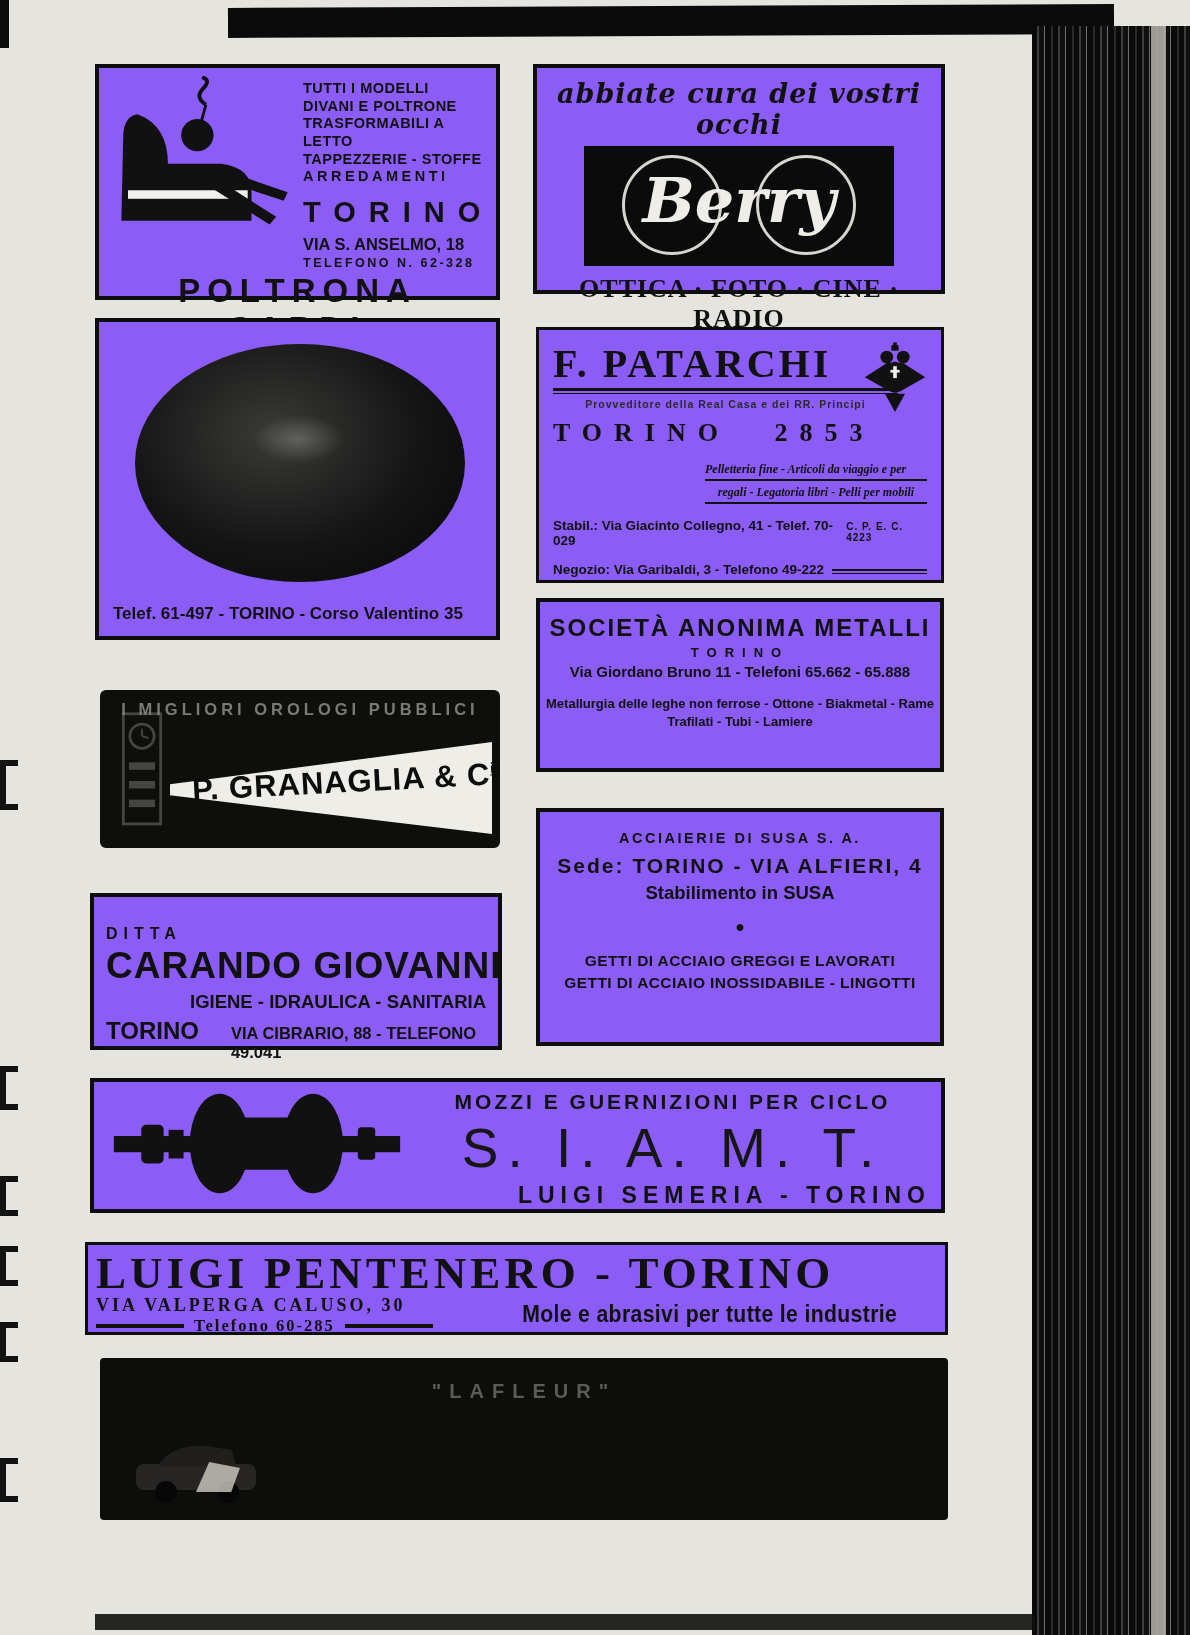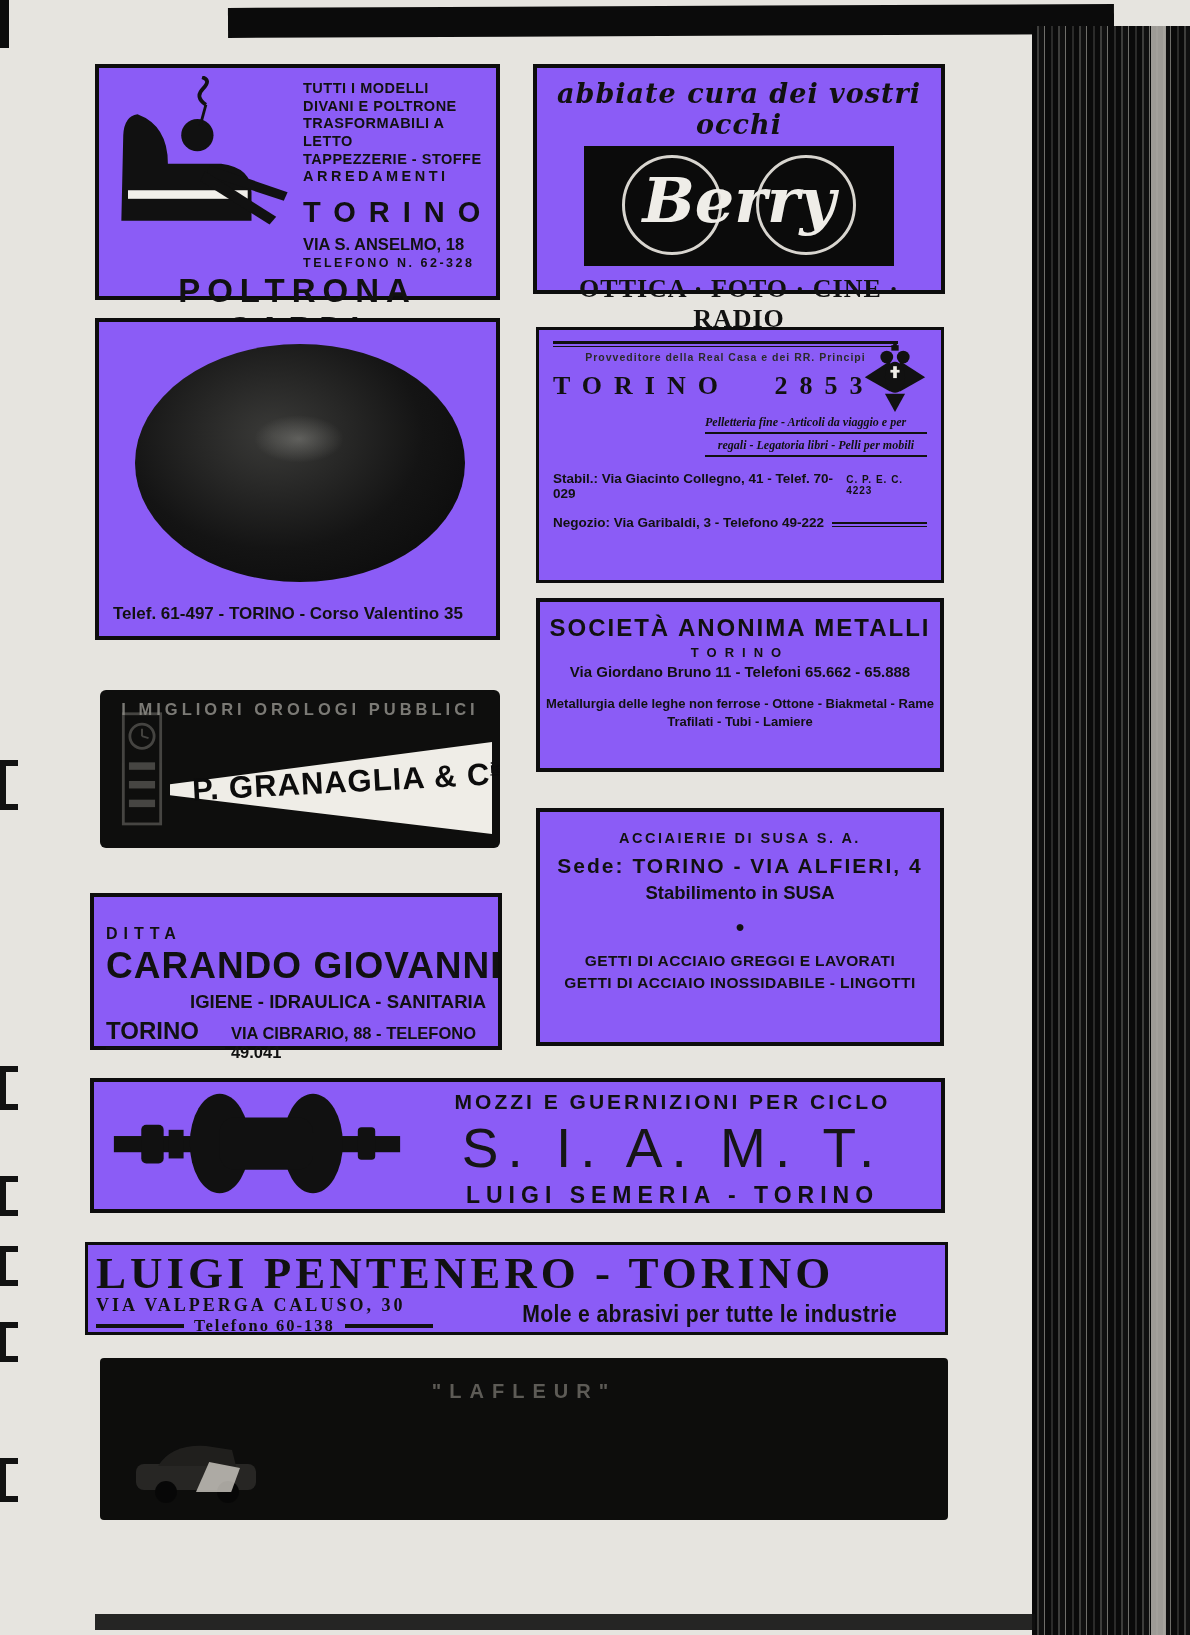--- a/index.html
+++ b/index.html
@@ -115,21 +115,21 @@
   .assa .bullet { font-size:16px; margin-top:14px; }
   .assa .g1 { font-size:15.5px; font-weight:900; margin-top:16px; letter-spacing:.4px; }
   .assa .g2 { font-size:15.5px; font-weight:900; margin-top:4px; letter-spacing:.4px; }
 
   
   .ad.siamt { left:90px; top:1078px; width:855px; height:135px; }
   .siamt .hub { position:absolute; left:18px; top:8px; }
   .siamt .txt { position:absolute; left:320px; right:10px; top:8px; text-align:center; }
   .siamt .tagline { font-size:21px; font-weight:bold; letter-spacing:3px; white-space:nowrap; }
   .siamt .name { font-size:55px; font-weight:500; letter-spacing:9px; margin-top:2px; color:#161616; }
-  .siamt .owner { font-size:23px; font-weight:600; letter-spacing:6px; margin-top:2px; white-space:nowrap; }
+  .siamt .owner { font-size:23px; font-weight:600; letter-spacing:6px; margin-top:2px; white-space:nowrap;text-align:right; }
 
   
   .ad.pentenero { left:85px; top:1242px; width:863px; height:93px; border-width:3px; padding:2px 8px; }
   .pentenero .name { font-family:"Liberation Serif", serif; font-weight:bold; font-size:45px;
                      letter-spacing:4px; white-space:nowrap; }
   .pentenero .bottom { display:flex; align-items:flex-start; margin-top:-4px; }
   .pentenero .left { width:420px; }
   .pentenero .addr { font-family:"Liberation Serif", serif; font-weight:bold; font-size:18px; letter-spacing:3px; }
   .pentenero .phone-row { display:flex; align-items:center; margin-top:0; }
   .pentenero .rule { height:4px; background:#111; width:88px; }
@@ -204,20 +204,21 @@
   </div>
 
   <div class="ad pipead">
     <div class="oval">
       <div class="glint"></div>
     </div>
     <div class="caption">Telef. 61-497 - TORINO - Corso Valentino 35</div>
   </div>
 
   <div class="ad patarchi">
+    <div class="name">F. PATARCHI</div>
     <div class="dbl-rule"></div>
     <div class="subtitle">Provveditore della Real Casa e dei RR. Principi</div>
     <div class="cityyear">TORINO 2853</div>
     <div class="eagle">
       <svg viewBox="0 0 70 80" width="64" height="74">
         <rect x="31" y="3" width="8" height="6" fill="#111"></rect>
         <rect x="33" y="0" width="4" height="4" fill="#111"></rect>
         <circle cx="26" cy="16" r="7" fill="#111"></circle>
         <circle cx="44" cy="16" r="7" fill="#111"></circle>
         <polygon points="2,38 30,20 30,54" fill="#111"></polygon>
@@ -305,21 +306,21 @@
     </div>
   </div>
 
   <div class="ad pentenero">
     <div class="name">LUIGI PENTENERO - TORINO</div>
     <div class="bottom">
       <div class="left">
         <div class="addr">VIA VALPERGA CALUSO, 30</div>
         <div class="phone-row">
           <span class="rule"></span>
-          <span class="phone">Telefono 60-138</span>
+          <span class="phone">Telefono 60-285</span>
           <span class="rule"></span>
         </div>
       </div>
       <div class="tagline">Mole e abrasivi per tutte le industrie</div>
     </div>
   </div>
 
   <div class="lafleur">
     <div class="name">"LAFLEUR"</div>
     <div class="car">

